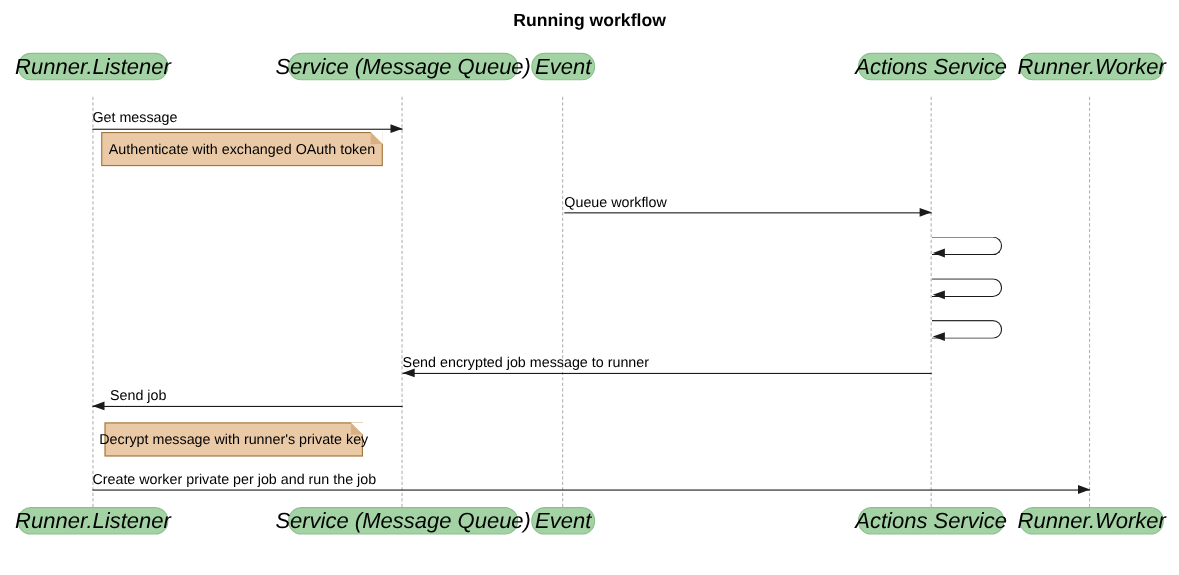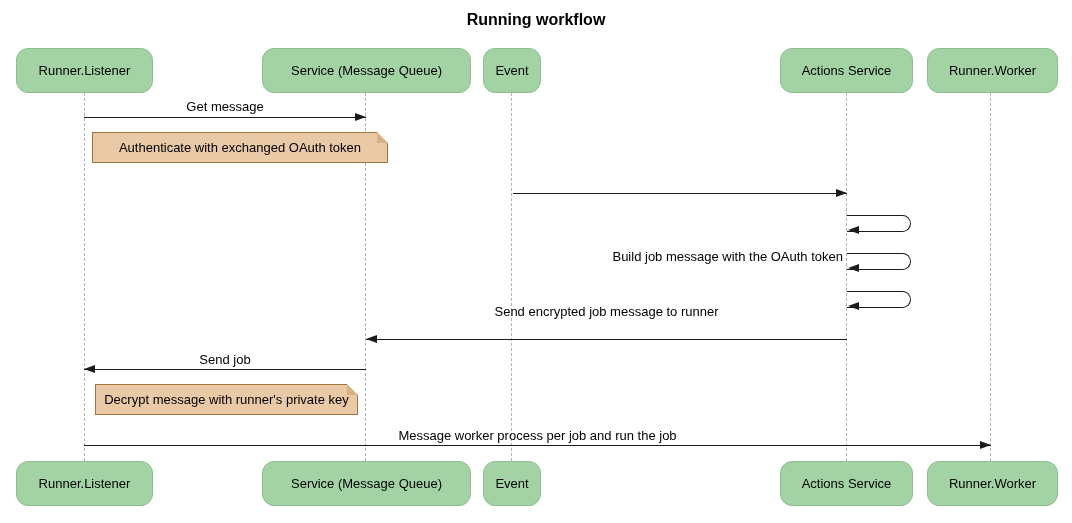--- a/index.html
+++ b/index.html
@@ -14,27 +14,27 @@
   }
   .title{
     position:absolute;top:10px;left:0;width:100%;text-align:center;
     font-size:16px;font-weight:bold;line-height:20px;
   }
   .lifeline{
     position:absolute;top:88px;height:373px;width:0;
     border-left:1px dashed var(--lifeline);z-index:1;
   }
   .actor{
-    position:absolute;height:45px;background:var(--actor-fill);
+    position:absolute;height:25px;background:var(--actor-fill);
     border:1px solid var(--actor-border);border-radius:12px;
     display:flex;align-items:center;justify-content:center;
-    font-size:13px;line-height:16px;z-index:3;box-sizing:border-box;white-space:nowrap;
+    font-size:20px;line-height:16px;z-index:3;box-sizing:border-box;white-space:nowrap;font-style:italic;
   }
   .msg-label{
-    position:absolute;font-size:13px;line-height:14px;text-align:center;z-index:2;white-space:nowrap;
+    position:absolute;font-size:13px;line-height:14px;z-index:2;white-space:nowrap;
   }
   .msg-label.right-align{text-align:right;}
   .msg-line{
     position:absolute;height:0;border-top:1.5px solid var(--line);z-index:2;
   }
   .head-right{
     position:absolute;width:0;height:0;z-index:2;
     border-top:4.5px solid transparent;border-bottom:4.5px solid transparent;
     border-left:11px solid var(--line);
   }
@@ -76,46 +76,46 @@
   <div class="actor" style="left:16px;top:48px;width:137px">Runner.Listener</div>
   <div class="actor" style="left:262px;top:48px;width:209px">Service (Message Queue)</div>
   <div class="actor" style="left:483px;top:48px;width:58px">Event</div>
   <div class="actor" style="left:780px;top:48px;width:133px">Actions Service</div>
   <div class="actor" style="left:927px;top:48px;width:131px">Runner.Worker</div>
 
   <div class="msg-label" style="left:84px;width:282px;top:100px">Get message</div>
   <div class="msg-line" style="left:84px;width:282px;top:117px"></div>
   <div class="head-right" style="left:355px;top:113px"></div>
 
-  <div class="note" style="left:92px;top:132px;width:296px;height:31px">Authenticate with exchanged OAuth token</div>
+  <div class="note" style="left:92px;top:120px;width:256px;height:31px">Authenticate with exchanged OAuth token</div>
 
+  <div class="msg-label" style="left:513px;width:334px;top:177px">Queue workflow</div>
   <div class="msg-line" style="left:513px;width:334px;top:193px"></div>
   <div class="head-right" style="left:836px;top:189px"></div>
 
   <div class="self-loop" style="left:847px;top:215px"></div>
   <div class="head-left" style="left:848px;top:226px"></div>
 
-  <div class="msg-label right-align" style="right:229px;top:250px">Build job message with the OAuth token</div>
   <div class="self-loop" style="left:847px;top:253px"></div>
   <div class="head-left" style="left:848px;top:264px"></div>
 
   <div class="self-loop" style="left:847px;top:291px"></div>
   <div class="head-left" style="left:848px;top:302px"></div>
 
-  <div class="msg-label" style="left:366px;width:481px;top:305px">Send encrypted job message to runner</div>
+  <div class="msg-label" style="left:366px;width:481px;top:323px">Send encrypted job message to runner</div>
   <div class="msg-line" style="left:366px;width:481px;top:339px"></div>
   <div class="head-left" style="left:366px;top:335px"></div>
 
-  <div class="msg-label" style="left:84px;width:282px;top:353px">Send job</div>
+  <div class="msg-label" style="left:100px;width:282px;top:353px">Send job</div>
   <div class="msg-line" style="left:84px;width:282px;top:369px"></div>
   <div class="head-left" style="left:84px;top:365px"></div>
 
-  <div class="note" style="left:95px;top:384px;width:263px;height:31px">Decrypt message with runner's private key</div>
+  <div class="note" style="left:95px;top:384px;width:235px;height:31px">Decrypt message with runner's private key</div>
 
-  <div class="msg-label" style="left:84px;width:907px;top:429px">Message worker process per job and run the job</div>
+  <div class="msg-label" style="left:84px;width:907px;top:429px">Create worker private per job and run the job</div>
   <div class="msg-line" style="left:84px;width:907px;top:445px"></div>
   <div class="head-right" style="left:980px;top:441px"></div>
 
   <div class="actor" style="left:16px;top:461px;width:137px">Runner.Listener</div>
   <div class="actor" style="left:262px;top:461px;width:209px">Service (Message Queue)</div>
   <div class="actor" style="left:483px;top:461px;width:58px">Event</div>
   <div class="actor" style="left:780px;top:461px;width:133px">Actions Service</div>
   <div class="actor" style="left:927px;top:461px;width:131px">Runner.Worker</div>
 
 </div>

